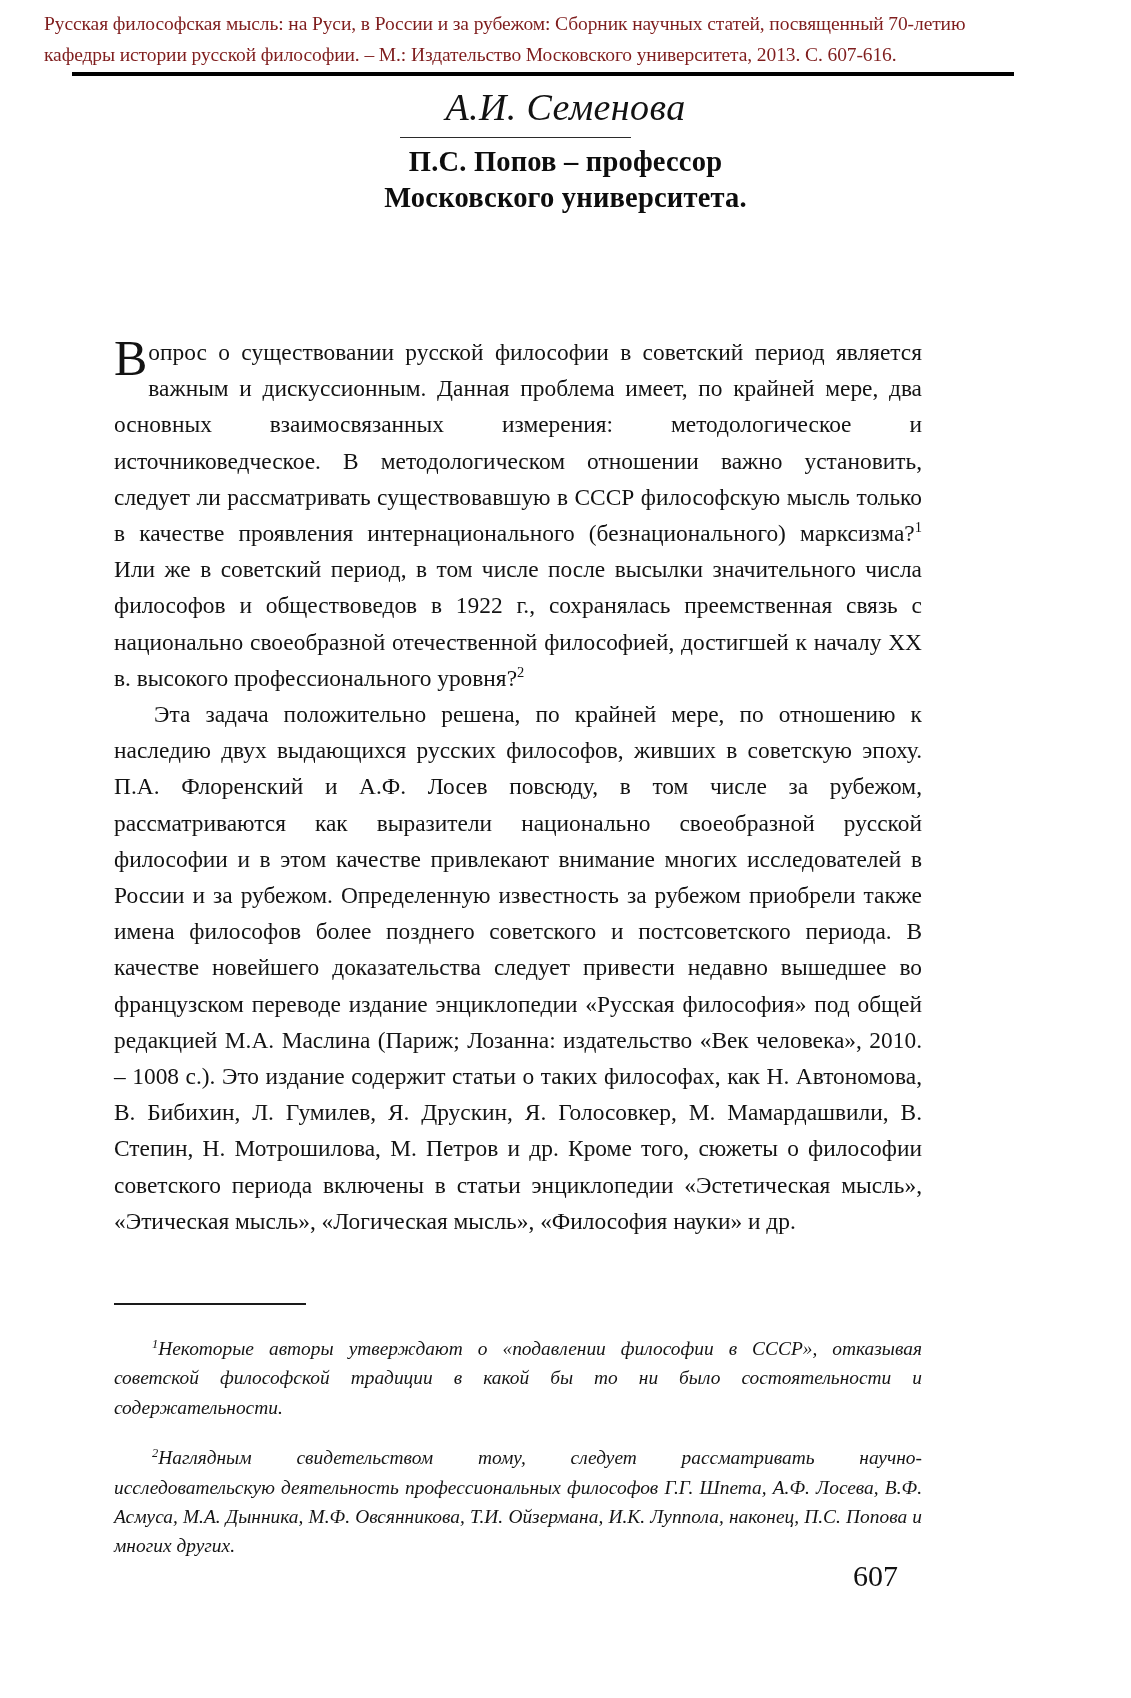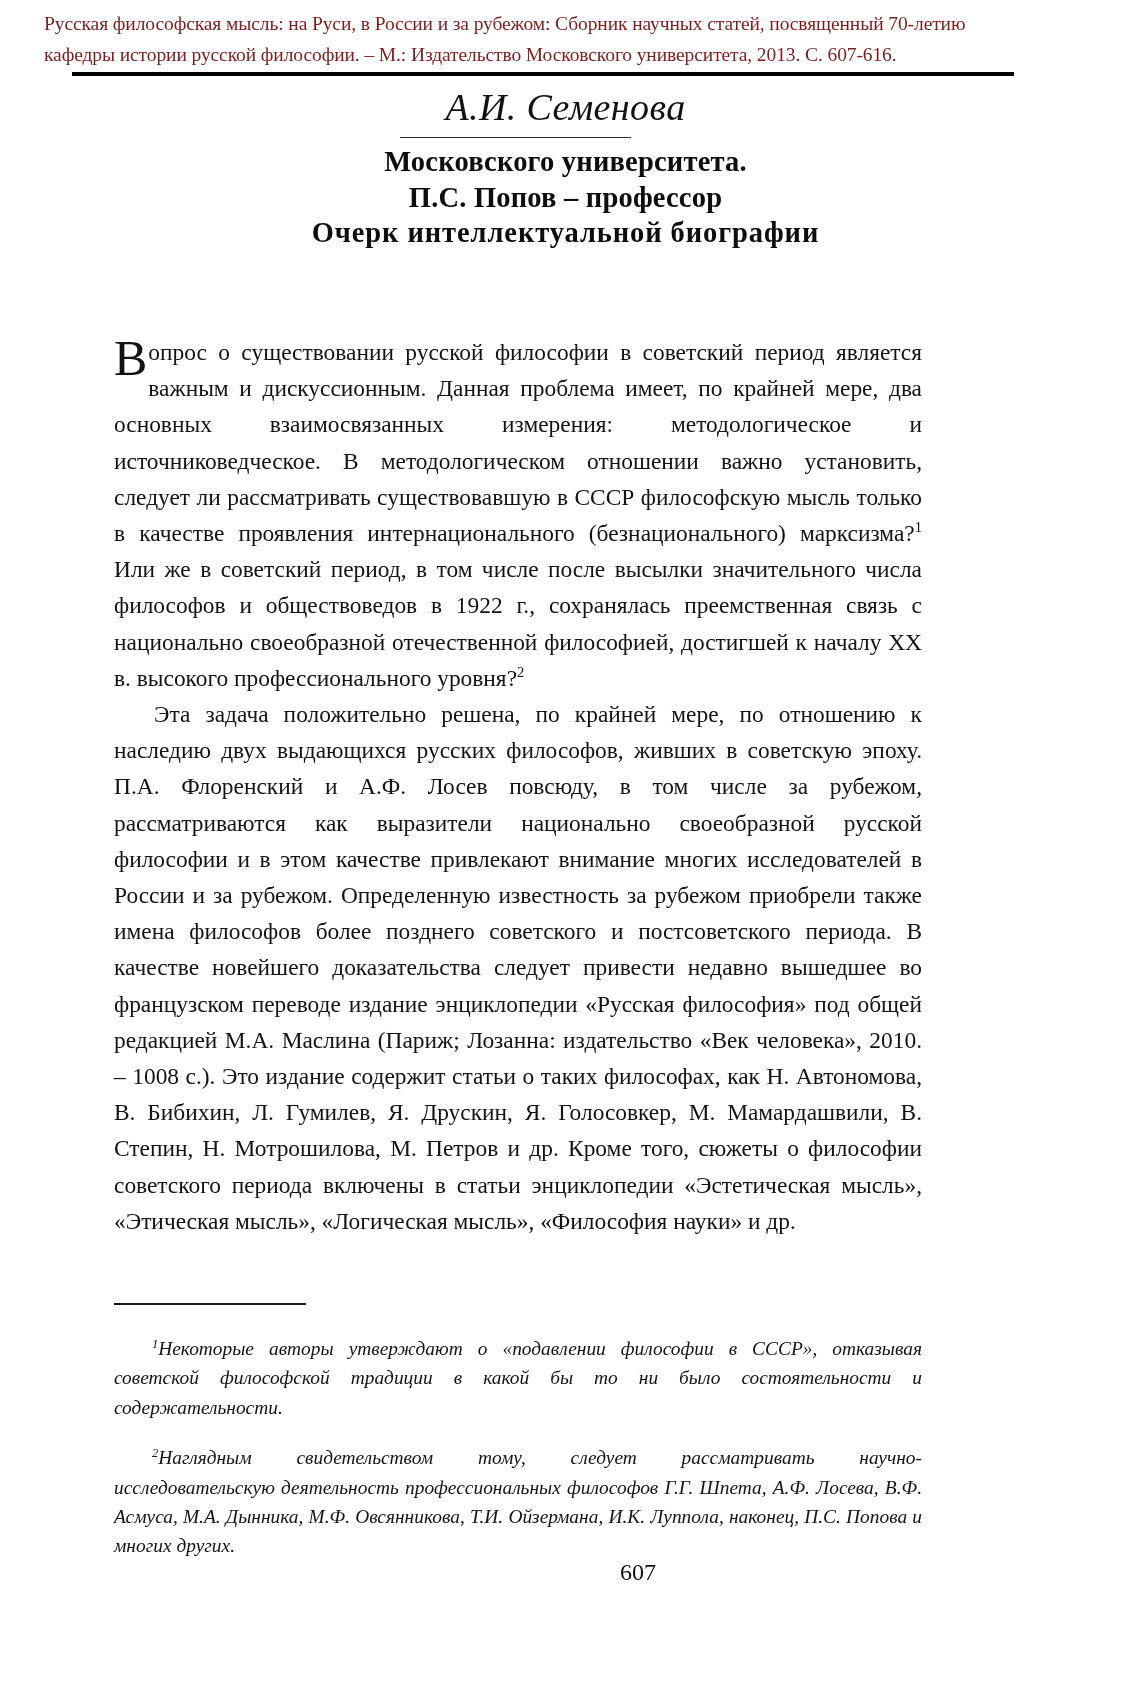--- a/index.html
+++ b/index.html
@@ -157,22 +157,23 @@
     text-align-last: justify;
     text-indent: 38px;
   }
 
   
   .page-number {
     position: absolute;
     left: 0;
     top: 1559px;
     width: 1131px;
+    text-align: center;
     padding-right: 0;
-    font-size: 24px;
+    font-size: 30px;
     color: #111;
   }
   .page-number .pn-inner {
     display: inline-block;
     margin-left: 620px;
   }
 </style>
 </head>
 <body>
 
@@ -184,23 +185,22 @@
   </div>
 
   <div class="cite-rule"></div>
 
   <div class="author-wrap">
     <span class="author">А.И. Семенова</span>
   </div>
   <div class="author-rule"></div>
 
   <div class="title">
+    <span class="tline l1">П.С. Попов – профессор</span>
     <span class="tline l2">Московского университета.</span>
-    <span class="tline l1">П.С. Попов – профессор</span>
-    <span class="tline l3">Очерк интеллектуальной биографии</span>
   </div>
 
   <div class="body">
     <p><span class="dropcap">В</span><span>опрос о существовании русской философии в советский период является важным и дискуссионным. Данная проблема имеет, по крайней мере, два основных взаимосвязанных измерения: методологическое и источниковедческое. В методологическом отношении важно установить, следует ли рассматривать существовавшую в СССР философскую мысль только в качестве проявления интернационального (безнационального) марксизма?</span><sup class="fn">1</sup><span> Или же в советский период, в том числе после высылки значительного числа философов и обществоведов в 1922 г., сохранялась преемственная связь с национально своеобразной отечественной философией, достигшей к началу XX в. высокого профессионального уровня?</span><sup class="fn">2</sup></p>
 
     <p class="indent">Эта задача положительно решена, по крайней мере, по отношению к наследию двух выдающихся русских философов, живших в советскую эпоху. П.А. Флоренский и А.Ф. Лосев повсюду, в том числе за рубежом, рассматриваются как выразители национально своеобразной русской философии и в этом качестве привлекают внимание многих исследователей в России и за рубежом. Определенную известность за рубежом приобрели также имена философов более позднего советского и постсоветского периода. В качестве новейшего доказательства следует привести недавно вышедшее во французском переводе издание энциклопедии «Русская философия» под общей редакцией М.А. Маслина (Париж; Лозанна: издательство «Век человека», 2010. – 1008 с.). Это издание содержит статьи о таких философах, как Н. Автономова, В. Бибихин, Л. Гумилев, Я. Друскин, Я. Голосовкер, М. Мамардашвили, В. Степин, Н. Мотрошилова, М. Петров и др. Кроме того, сюжеты о философии советского периода включены в статьи энциклопедии «Эстетическая мысль», «Этическая мысль», «Логическая мысль», «Философия науки» и др.</p>
   </div>
 
   <div class="fn-rule"></div>
 

